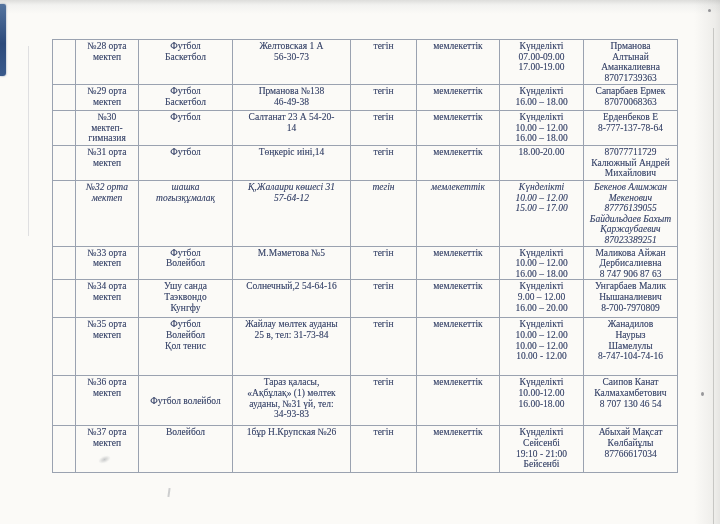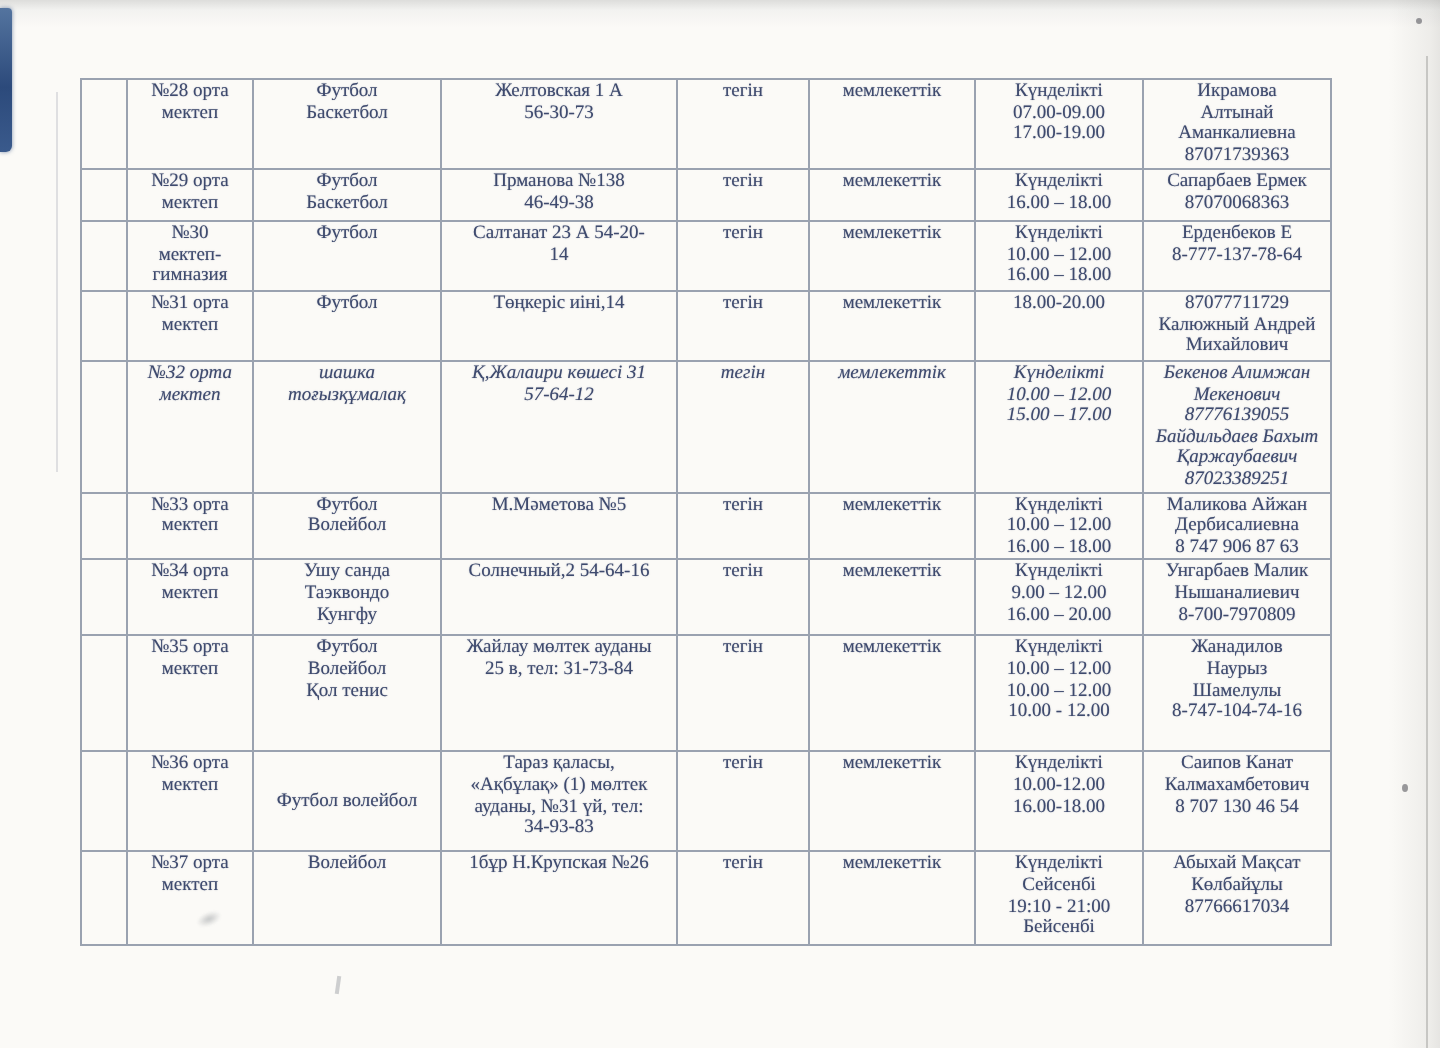--- a/index.html
+++ b/index.html
@@ -43,21 +43,21 @@
   .smudge{
     position:absolute;left:98px;top:456px;width:13px;height:7px;border-radius:50%;
     background:radial-gradient(ellipse at center,rgba(130,135,140,0.45),rgba(130,135,140,0) 70%);
     transform:rotate(-22deg);filter:blur(0.4px);
   }
   .stray-mark{
     position:absolute;left:168px;top:488px;width:2px;height:9px;
     background:rgba(120,124,132,0.35);transform:rotate(8deg);filter:blur(0.3px);
   }
   table.sched{
-    position:absolute;left:40px;top:39px;width:625px;
+    position:absolute;left:52px;top:39px;width:625px;
     border-collapse:collapse;table-layout:fixed;
   }
   table.sched td{
     border:1px solid var(--border);
     vertical-align:top;text-align:center;
     padding:1px 2px 0 2px;
     font-size:9.5px;line-height:10.6px;
     color:var(--ink);
     text-shadow:0 0 0.6px rgba(62,74,110,0.5);
     overflow:hidden;word-wrap:break-word;
@@ -122,21 +122,21 @@
           <div data-name="cell-line">56-30-73</div>
         </td>
         <td data-name="fee-cell">тегін</td>
         <td data-name="ownership-cell">мемлекеттік</td>
         <td data-name="schedule-cell">
           <div data-name="cell-line">Күнделікті</div>
           <div data-name="cell-line">07.00-09.00</div>
           <div data-name="cell-line">17.00-19.00</div>
         </td>
         <td data-name="contact-cell">
-          <div data-name="cell-line">Икрамова</div>
+          <div data-name="cell-line">Прманова</div>
           <div data-name="cell-line">Алтынай</div>
           <div data-name="cell-line">Аманкалиевна</div>
           <div data-name="cell-line">87071739363</div>
         </td>
       </tr>
       <tr data-name="table-row">
         <td data-name="row-num-cell"></td>
         <td data-name="school-cell">
           <div data-name="cell-line">№29 орта</div>
           <div data-name="cell-line">мектеп</div>

